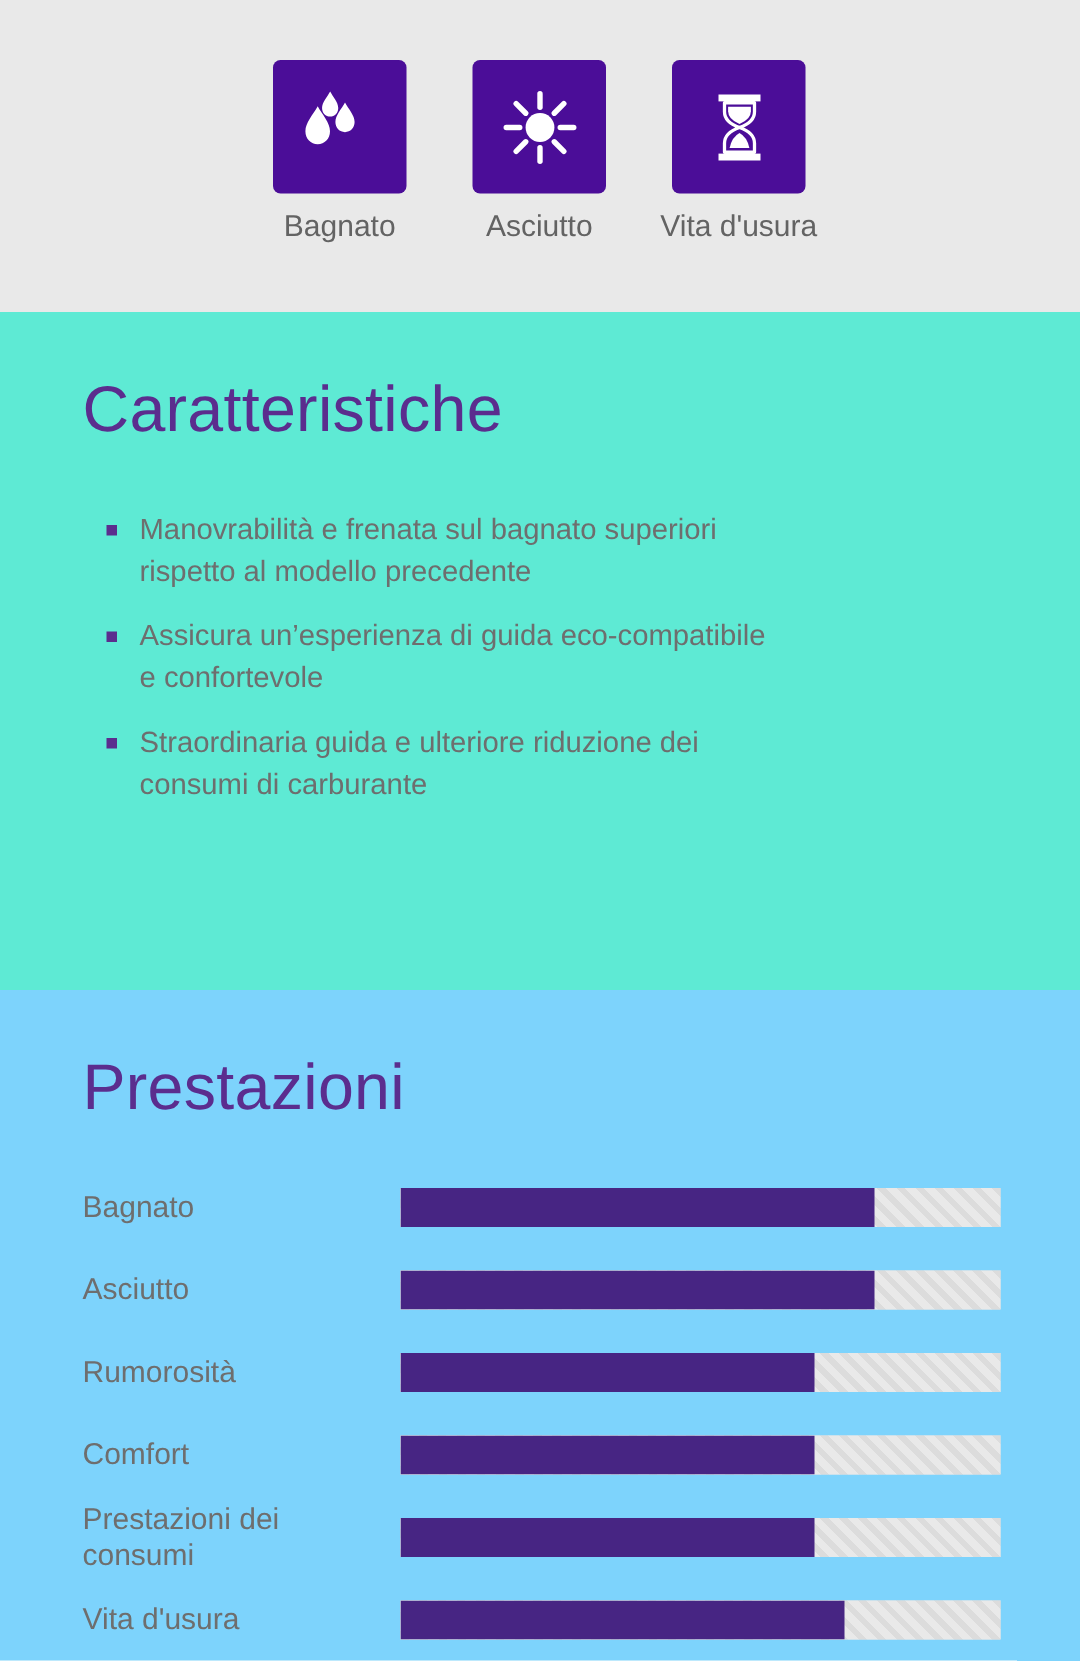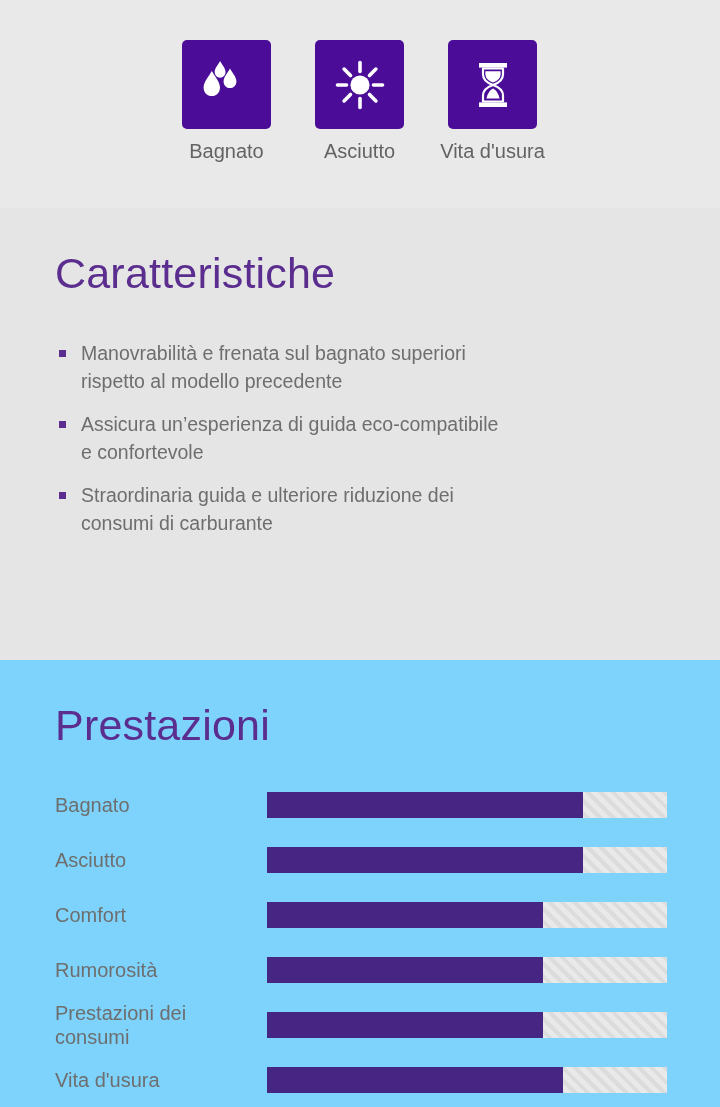--- a/index.html
+++ b/index.html
@@ -46,36 +46,36 @@
   .icon-caption {
     margin-top: 12px;
     font-size: 20px;
     color: #636363;
     white-space: nowrap;
     line-height: 1;
   }
 
   
   .features-section {
-    background: #e5e5e5;
+    background: #5eead4;
     height: 452px;
     box-sizing: border-box;
     padding: 44px 40px 0 55px;
   }
   .section-title {
     font-size: 43px;
     font-weight: 300;
     color: #5b2d8e;
     line-height: 1;
     margin: 0 0 44px 0;
     letter-spacing: 0.2px;
   }
   .feature-list {
     list-style: none;
-    margin: 4px;
+    margin: 16px;
     padding: 0;
   }
   .feature-item {
     position: relative;
     padding-left: 22px;
     margin-bottom: 15px;
     font-size: 19.5px;
     line-height: 28px;
     color: #6e6e6e;
   }
@@ -222,28 +222,28 @@
     </div>
 
     <div class="perf-row">
       <div class="perf-label">Asciutto</div>
       <div class="perf-track">
         <div class="perf-fill" style="width: 79%;"></div>
       </div>
     </div>
 
     <div class="perf-row">
+      <div class="perf-label">Rumorosità</div>
+      <div class="perf-track">
+        <div class="perf-fill" style="width: 69%;"></div>
+      </div>
+    </div>
+
+    <div class="perf-row">
       <div class="perf-label">Comfort</div>
-      <div class="perf-track">
-        <div class="perf-fill" style="width: 69%;"></div>
-      </div>
-    </div>
-
-    <div class="perf-row">
-      <div class="perf-label">Rumorosità</div>
       <div class="perf-track">
         <div class="perf-fill" style="width: 69%;"></div>
       </div>
     </div>
 
     <div class="perf-row">
       <div class="perf-label">Prestazioni dei
 consumi</div>
       <div class="perf-track">
         <div class="perf-fill" style="width: 69%;"></div>

